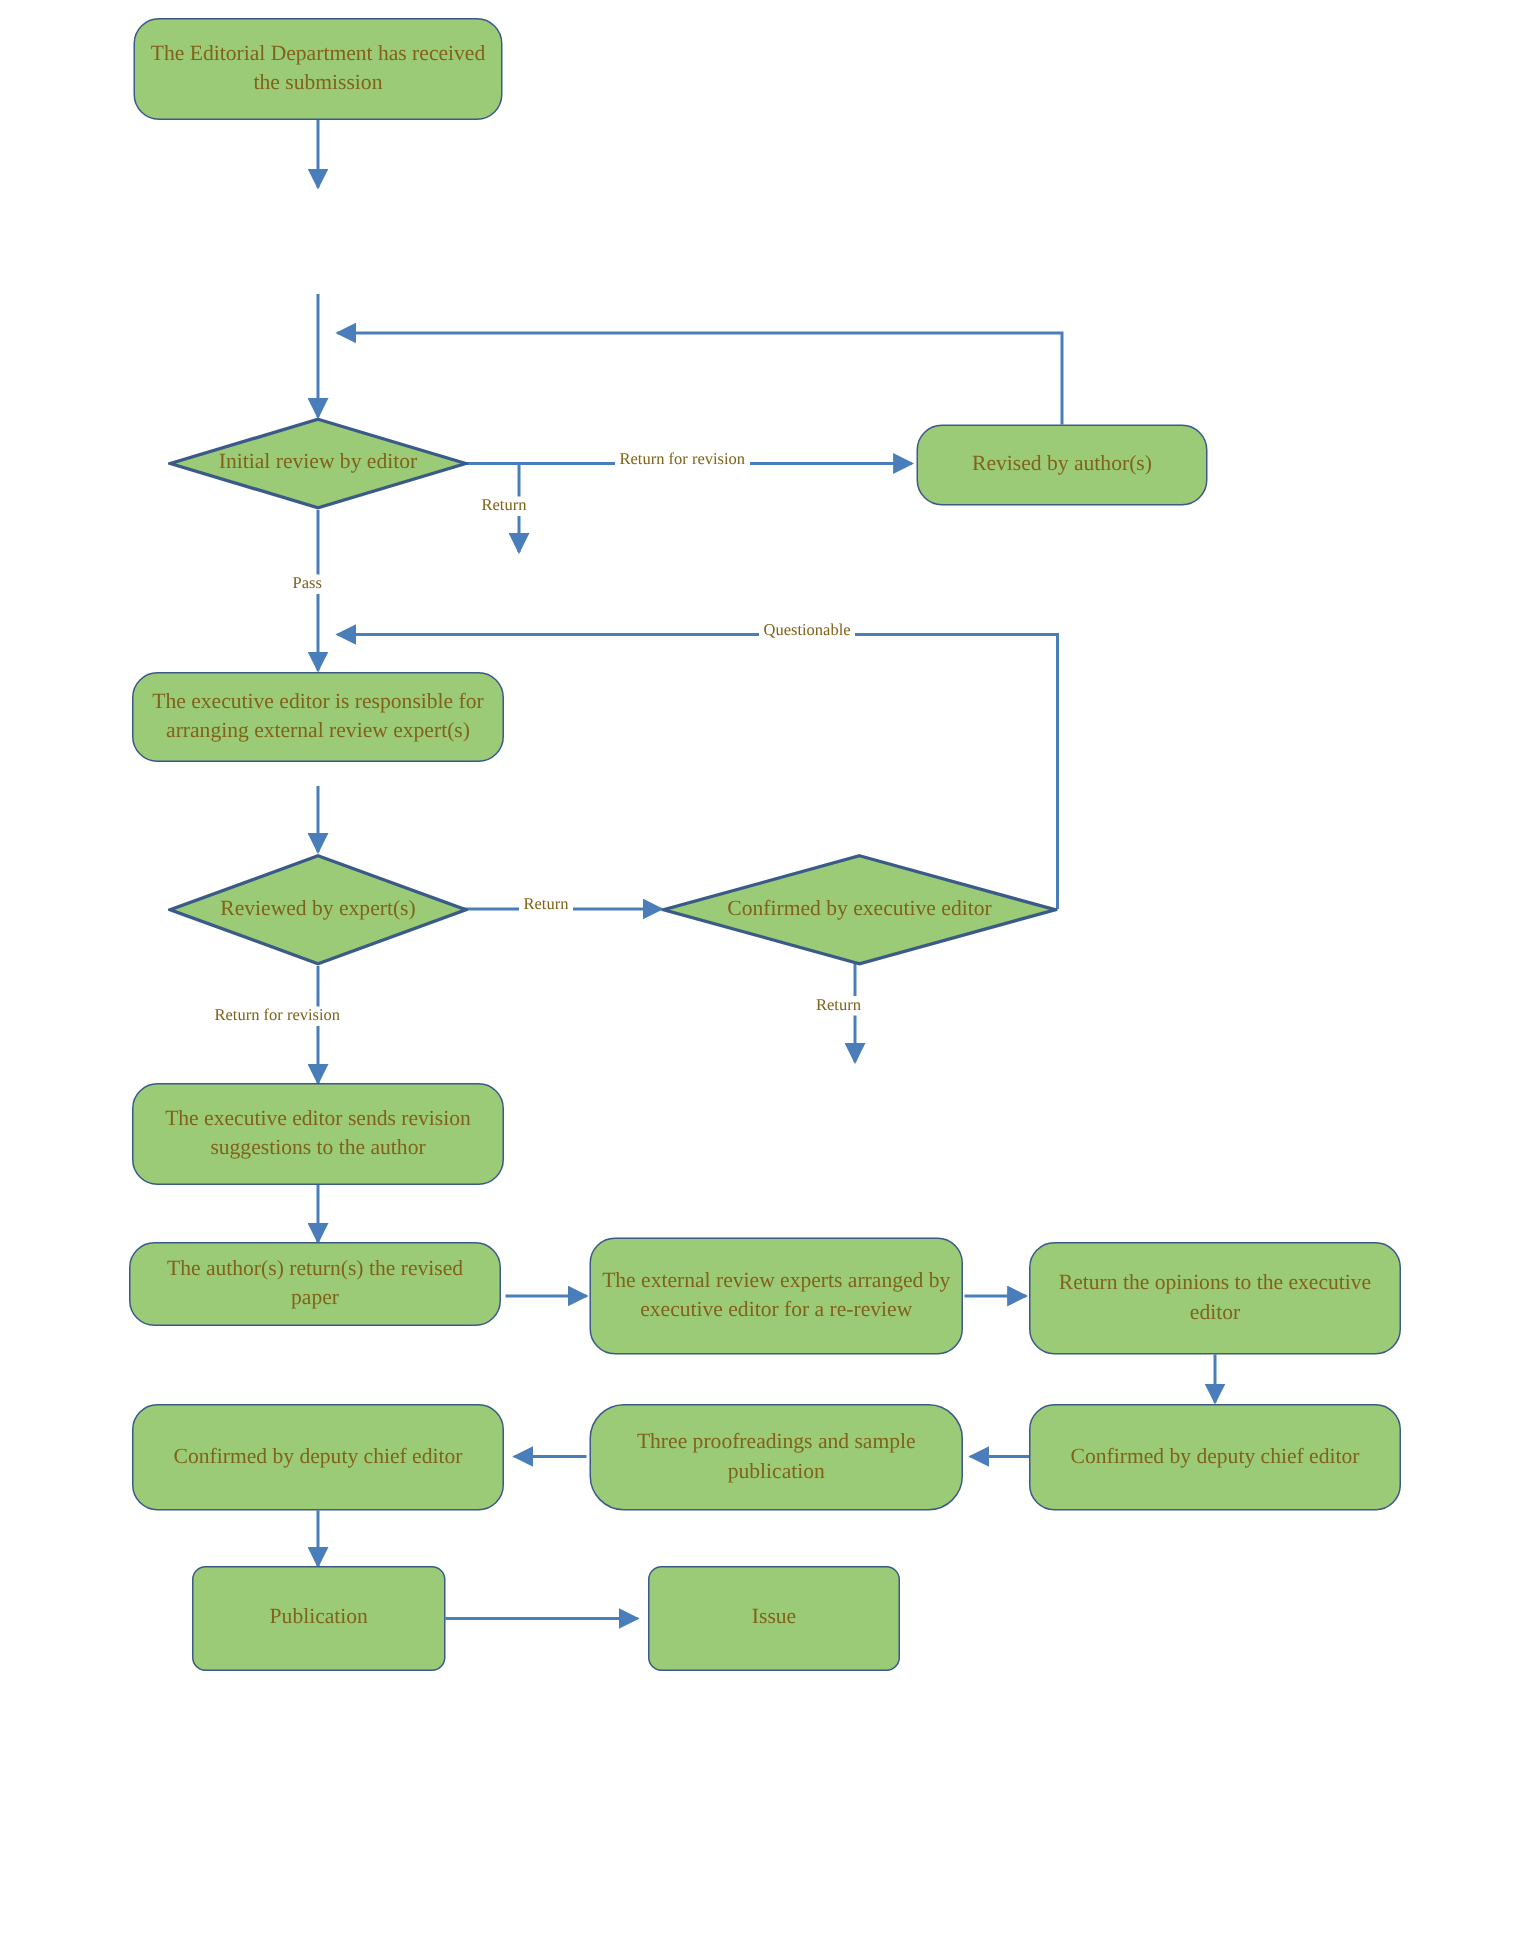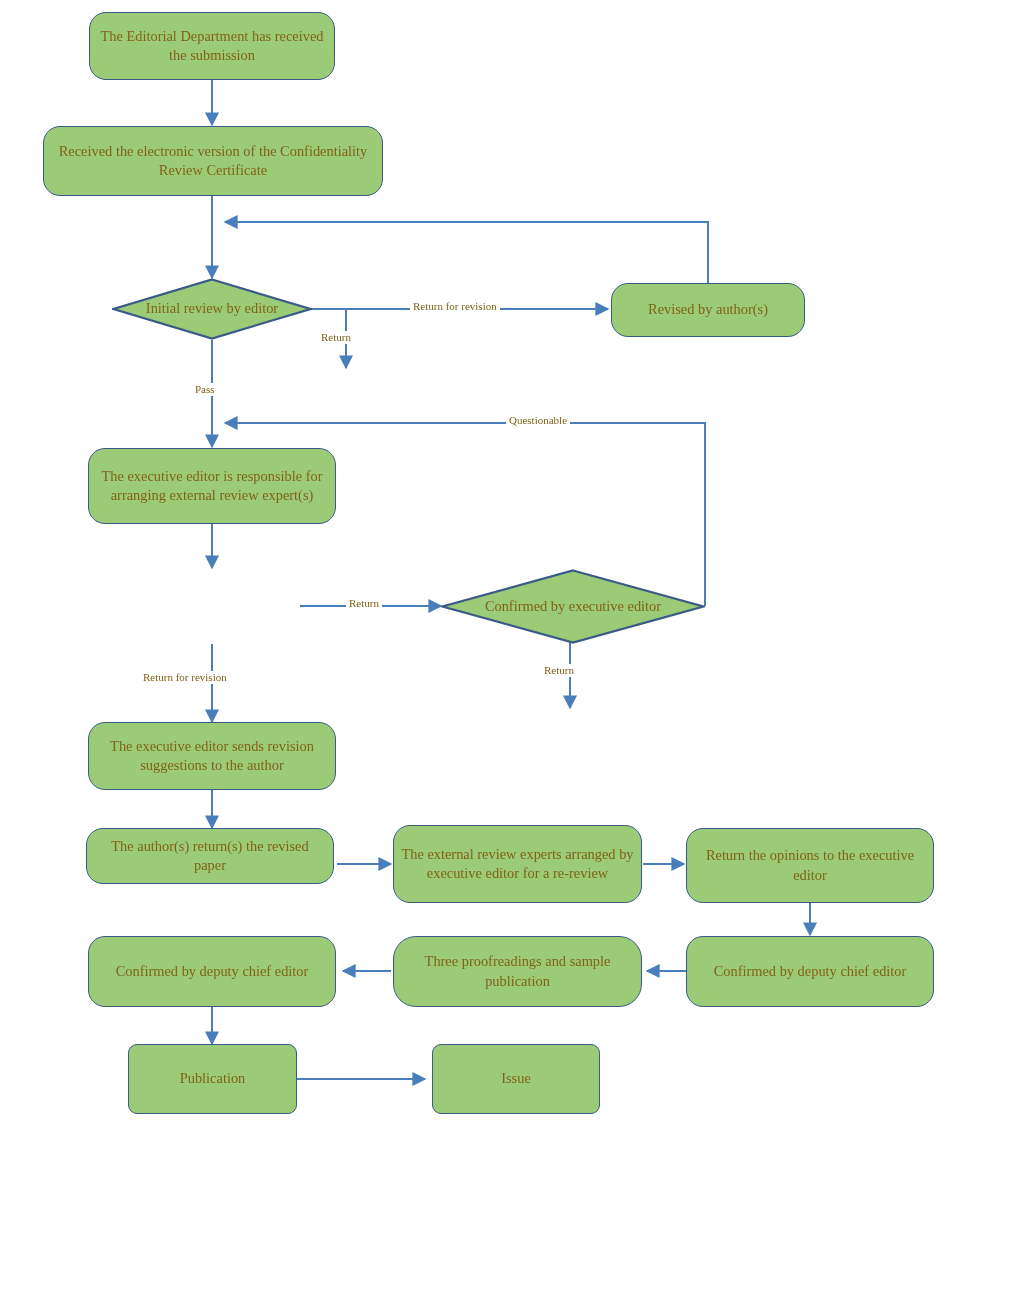--- a/index.html
+++ b/index.html
@@ -123,39 +123,42 @@
       <path d="M 212 1007 L 212 1044" marker-end="url(#arrow)"></path>
 
       <path d="M 297 1079 L 425 1079" marker-end="url(#arrow)"></path>
     </g>
   </svg>
 
   <div class="node rounded" style="left:89px; top:12px; width:246px; height:68px;">
     <span class="label">The Editorial Department has received the submission</span>
   </div>
 
-  <div class="node rounded" style="left:43px; top:126px; width:340px; height:70px;">
-    <span class="label">Received the electronic version of the Confidentiality Review Certificate</span>
-  </div>
 
   <div class="node diamond" style="left:112px; top:278px; width:200px; height:62px;">
     <svg class="dia-shape" viewBox="0 0 200 62" preserveAspectRatio="none">
       <polygon points="100,1.5 198.5,31 100,60.5 1.5,31" fill="#9ccb78" stroke="#3a5a87" stroke-width="2.2"></polygon>
     </svg>
     <span class="label">Initial review by editor</span>
   </div>
 
   <div class="node rounded" style="left:611px; top:283px; width:194px; height:54px;">
     <span class="label">Revised by author(s)</span>
   </div>
 
-  <div class="node rounded" style="left:88px; top:448px; width:248px; height:76px;">
+  <div class="node rounded" style="left:88px; top:448px; width:248px; height:60px;">
     <span class="label">The executive editor is responsible for arranging external review expert(s)</span>
   </div>
 
+  <div class="node diamond" style="left:112px; top:569px; width:200px; height:75px;">
+    <svg class="dia-shape" viewBox="0 0 200 75" preserveAspectRatio="none">
+      <polygon points="100,1.5 198.5,37.5 100,73.5 1.5,37.5" fill="#9ccb78" stroke="#3a5a87" stroke-width="2.2"></polygon>
+    </svg>
+    <span class="label">Reviewed by expert(s)</span>
+  </div>
 
   <div class="node diamond" style="left:441px; top:569px; width:264px; height:75px;">
     <svg class="dia-shape" viewBox="0 0 264 75" preserveAspectRatio="none">
       <polygon points="132,1.5 262.5,37.5 132,73.5 1.5,37.5" fill="#9ccb78" stroke="#3a5a87" stroke-width="2.2"></polygon>
     </svg>
     <span class="label">Confirmed by executive editor</span>
   </div>
 
   <div class="node rounded" style="left:88px; top:722px; width:248px; height:68px;">
     <span class="label">The executive editor sends revision suggestions to the author</span>

